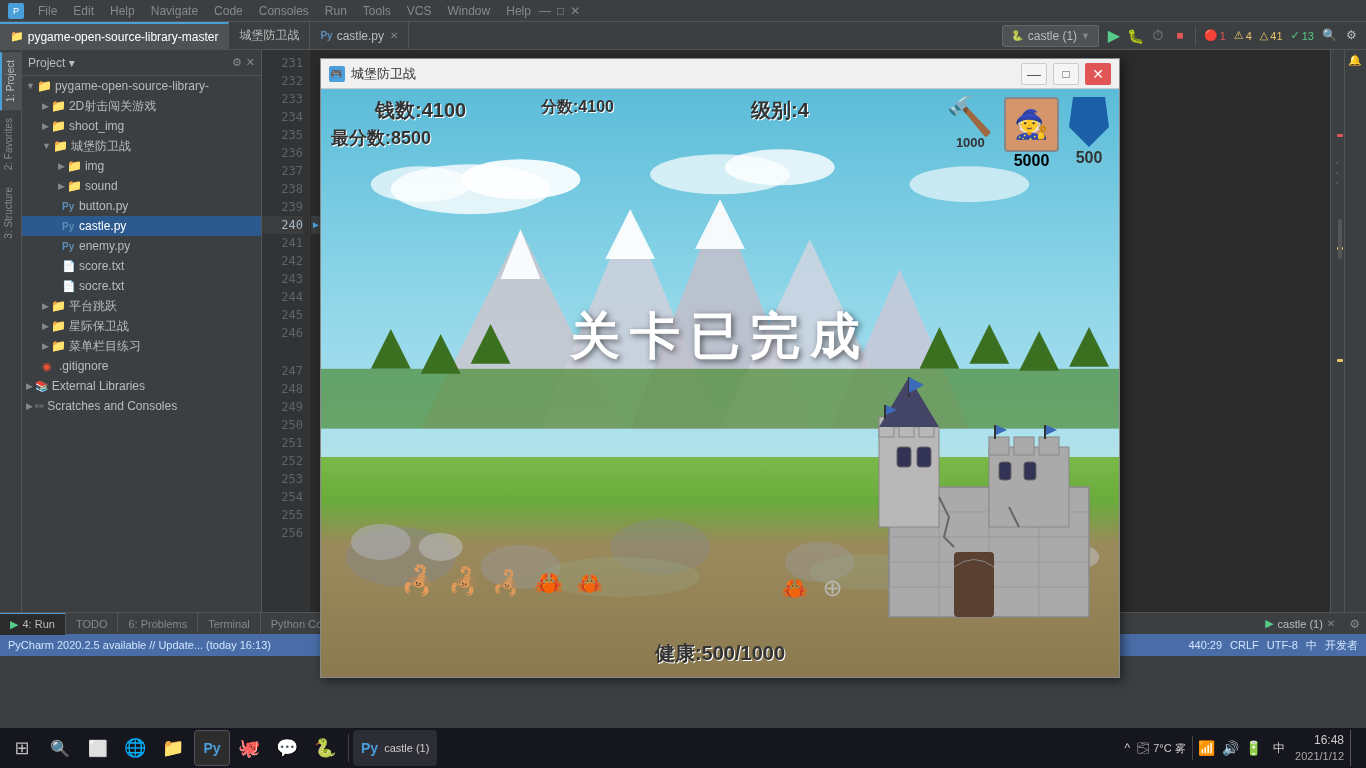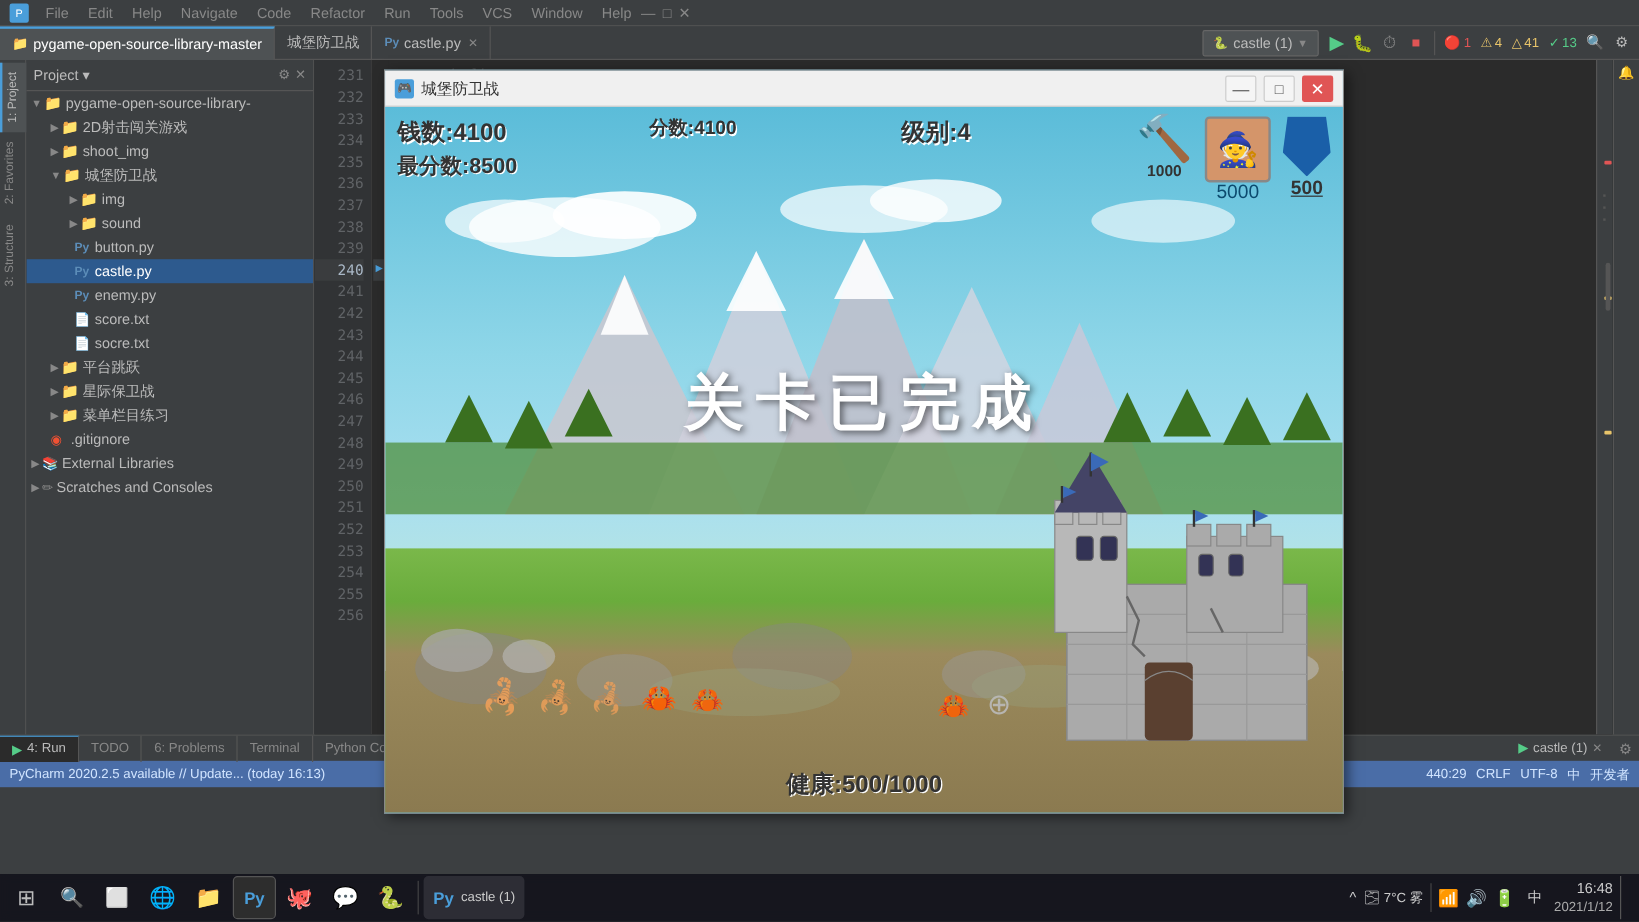--- a/index.html
+++ b/index.html
@@ -10,21 +10,21 @@
 
 <div style="width:1366px; height:768px; position:relative; overflow:hidden; background:#3c3f41;">
 
   <div style="height:22px; background:#3c3f41; display:flex; align-items:center; padding:0 8px; border-bottom:1px solid #555; font-size:12px; color:#888;">
     <div style="width:16px;height:16px;background:#4a9eda;border-radius:2px;margin-right:6px;display:flex;align-items:center;justify-content:center;font-size:9px;color:white;">P</div>
     <span style="padding:2px 8px;cursor:pointer;">File</span>
     <span style="padding:2px 8px;cursor:pointer;">Edit</span>
     <span style="padding:2px 8px;cursor:pointer;">Help</span>
     <span style="padding:2px 8px;cursor:pointer;">Navigate</span>
     <span style="padding:2px 8px;cursor:pointer;">Code</span>
-    <span style="padding:2px 8px;cursor:pointer;">Refactor</span>
+    <span style="padding:2px 8px;cursor:pointer;">Consoles</span>
     <span style="padding:2px 8px;cursor:pointer;">Run</span>
     <span style="padding:2px 8px;cursor:pointer;">Tools</span>
     <span style="padding:2px 8px;cursor:pointer;">VCS</span>
     <span style="padding:2px 8px;cursor:pointer;text-align:right;">Window</span>
     <span style="padding:2px 8px;cursor:pointer;">Help</span>
     <div style="display:flex;gap:6px;">
       <span style="cursor:pointer;color:#888;">—</span>
       <span style="cursor:pointer;color:#888;">□</span>
       <span style="cursor:pointer;color:#888;">✕</span>
     </div>
@@ -213,21 +213,21 @@
             <span style="display:block;">237</span>
             <span style="display:block;">238</span>
             <span style="display:block;">239</span>
             <span style="display:block;background:#3a3c3e;color:#a9b7c6;">240</span>
             <span style="display:block;">241</span>
             <span style="display:block;">242</span>
             <span style="display:block;">243</span>
             <span style="display:block;text-align:right;">244</span>
             <span style="display:block;">245</span>
             <span style="display:block;">246</span>
-            <span style="display:block;">247</span>
+            <span style="display:block;margin-top:20px;">247</span>
             <span style="display:block;">248</span>
             <span style="display:block;">249</span>
             <span style="display:block;">250</span>
             <span style="display:block;">251</span>
             <span style="display:block;">252</span>
             <span style="display:block;">253</span>
             <span style="display:block;">254</span>
             <span style="display:block;">255</span>
             <span style="display:block;">256</span>
           </div>
@@ -378,47 +378,47 @@
           <ellipse cx="120" cy="90" rx="22" ry="14" fill="#bbb" opacity="0.6"></ellipse>
           <ellipse cx="700" cy="95" rx="28" ry="16" fill="#aaa" opacity="0.7"></ellipse>
           <ellipse cx="760" cy="100" rx="20" ry="12" fill="#bbb" opacity="0.6"></ellipse>
 
           <ellipse cx="300" cy="120" rx="80" ry="20" fill="#9a8" opacity="0.3"></ellipse>
           <ellipse cx="550" cy="115" rx="60" ry="18" fill="#9a8" opacity="0.3"></ellipse>
         </svg>
       </div>
 
       <div style="position:absolute;top:8px;left:10px;font-family:Arial;font-weight:bold;color:#222;">
-        <div style="font-size:20px;color:#333;text-shadow:1px 1px 0 #fff;">钱数:4100</div>
+        <div style="font-size:20px;color:#333;text-shadow:1px 1px 0 #fff;margin-left:44px;">钱数:4100</div>
         <div style="font-size:18px;color:#333;text-shadow:1px 1px 0 #fff;margin-top:2px;">最分数:8500</div>
       </div>
 
       <div style="position:absolute;top:8px;left:220px;font-family:Arial;font-weight:bold;color:#222;">
         <div style="font-size:16px;color:#333;text-shadow:1px 1px 0 #fff;">分数:4100</div>
       </div>
 
       <div style="position:absolute;top:8px;left:430px;font-family:Arial;font-weight:bold;color:#222;text-align:right;">
         <div style="font-size:20px;color:#333;text-shadow:1px 1px 0 #fff;">级别:4</div>
       </div>
 
       <div style="position:absolute;top:8px;right:10px;display:flex;gap:10px;align-items:flex-start;">
 
         <div style="text-align:center;cursor:pointer;">
           <div style="font-size:38px;line-height:1;">🔨</div>
           <div style="font-size:13px;font-weight:bold;color:#333;font-family:Arial;">1000</div>
         </div>
 
         <div style="text-align:center;cursor:pointer;">
           <div style="width:55px;height:55px;background:#d4956a;border-radius:4px;border:2px solid #888;display:flex;align-items:center;justify-content:center;font-size:28px;">🧙</div>
-          <div style="font-size:16px;font-weight:normal;color:#0c4a6e;font-family:Arial;">5000</div>
+          <div style="font-size:16px;font-weight:bold;color:#000000;font-family:Arial;">5000</div>
         </div>
 
         <div style="text-align:center;cursor:pointer;">
           <div style="width:40px;height:50px;background:#1a5fa8;clip-path:polygon(10% 0%, 90% 0%, 100% 60%, 50% 100%, 0% 60%);margin:0 auto 2px;"></div>
-          <div style="font-size:16px;font-weight:bold;color:#333;font-family:Arial;text-decoration:underline;">500</div>
+          <div style="font-size:16px;font-weight:bold;color:#333;font-family:Arial;">500</div>
         </div>
       </div>
 
       <div style="position:absolute;top:42%;left:50%;transform:translate(-50%,-50%);font-size:50px;font-weight:bold;color:white;text-shadow:2px 2px 6px rgba(0,0,0,0.6);letter-spacing:10px;font-family:Arial;white-space:nowrap;">关卡已完成</div>
 
       <div style="position:absolute;bottom:50px;right:20px;width:240px;height:260px;">
         <svg viewBox="0 0 240 260" style="width:100%;height:100%;">
 
           <rect x="30" y="120" width="200" height="130" fill="#aaa" stroke="#888" stroke-width="1"></rect>
           <rect x="30" y="120" width="200" height="130" fill="url(#stoneFill)" stroke="#888" stroke-width="1"></rect>

